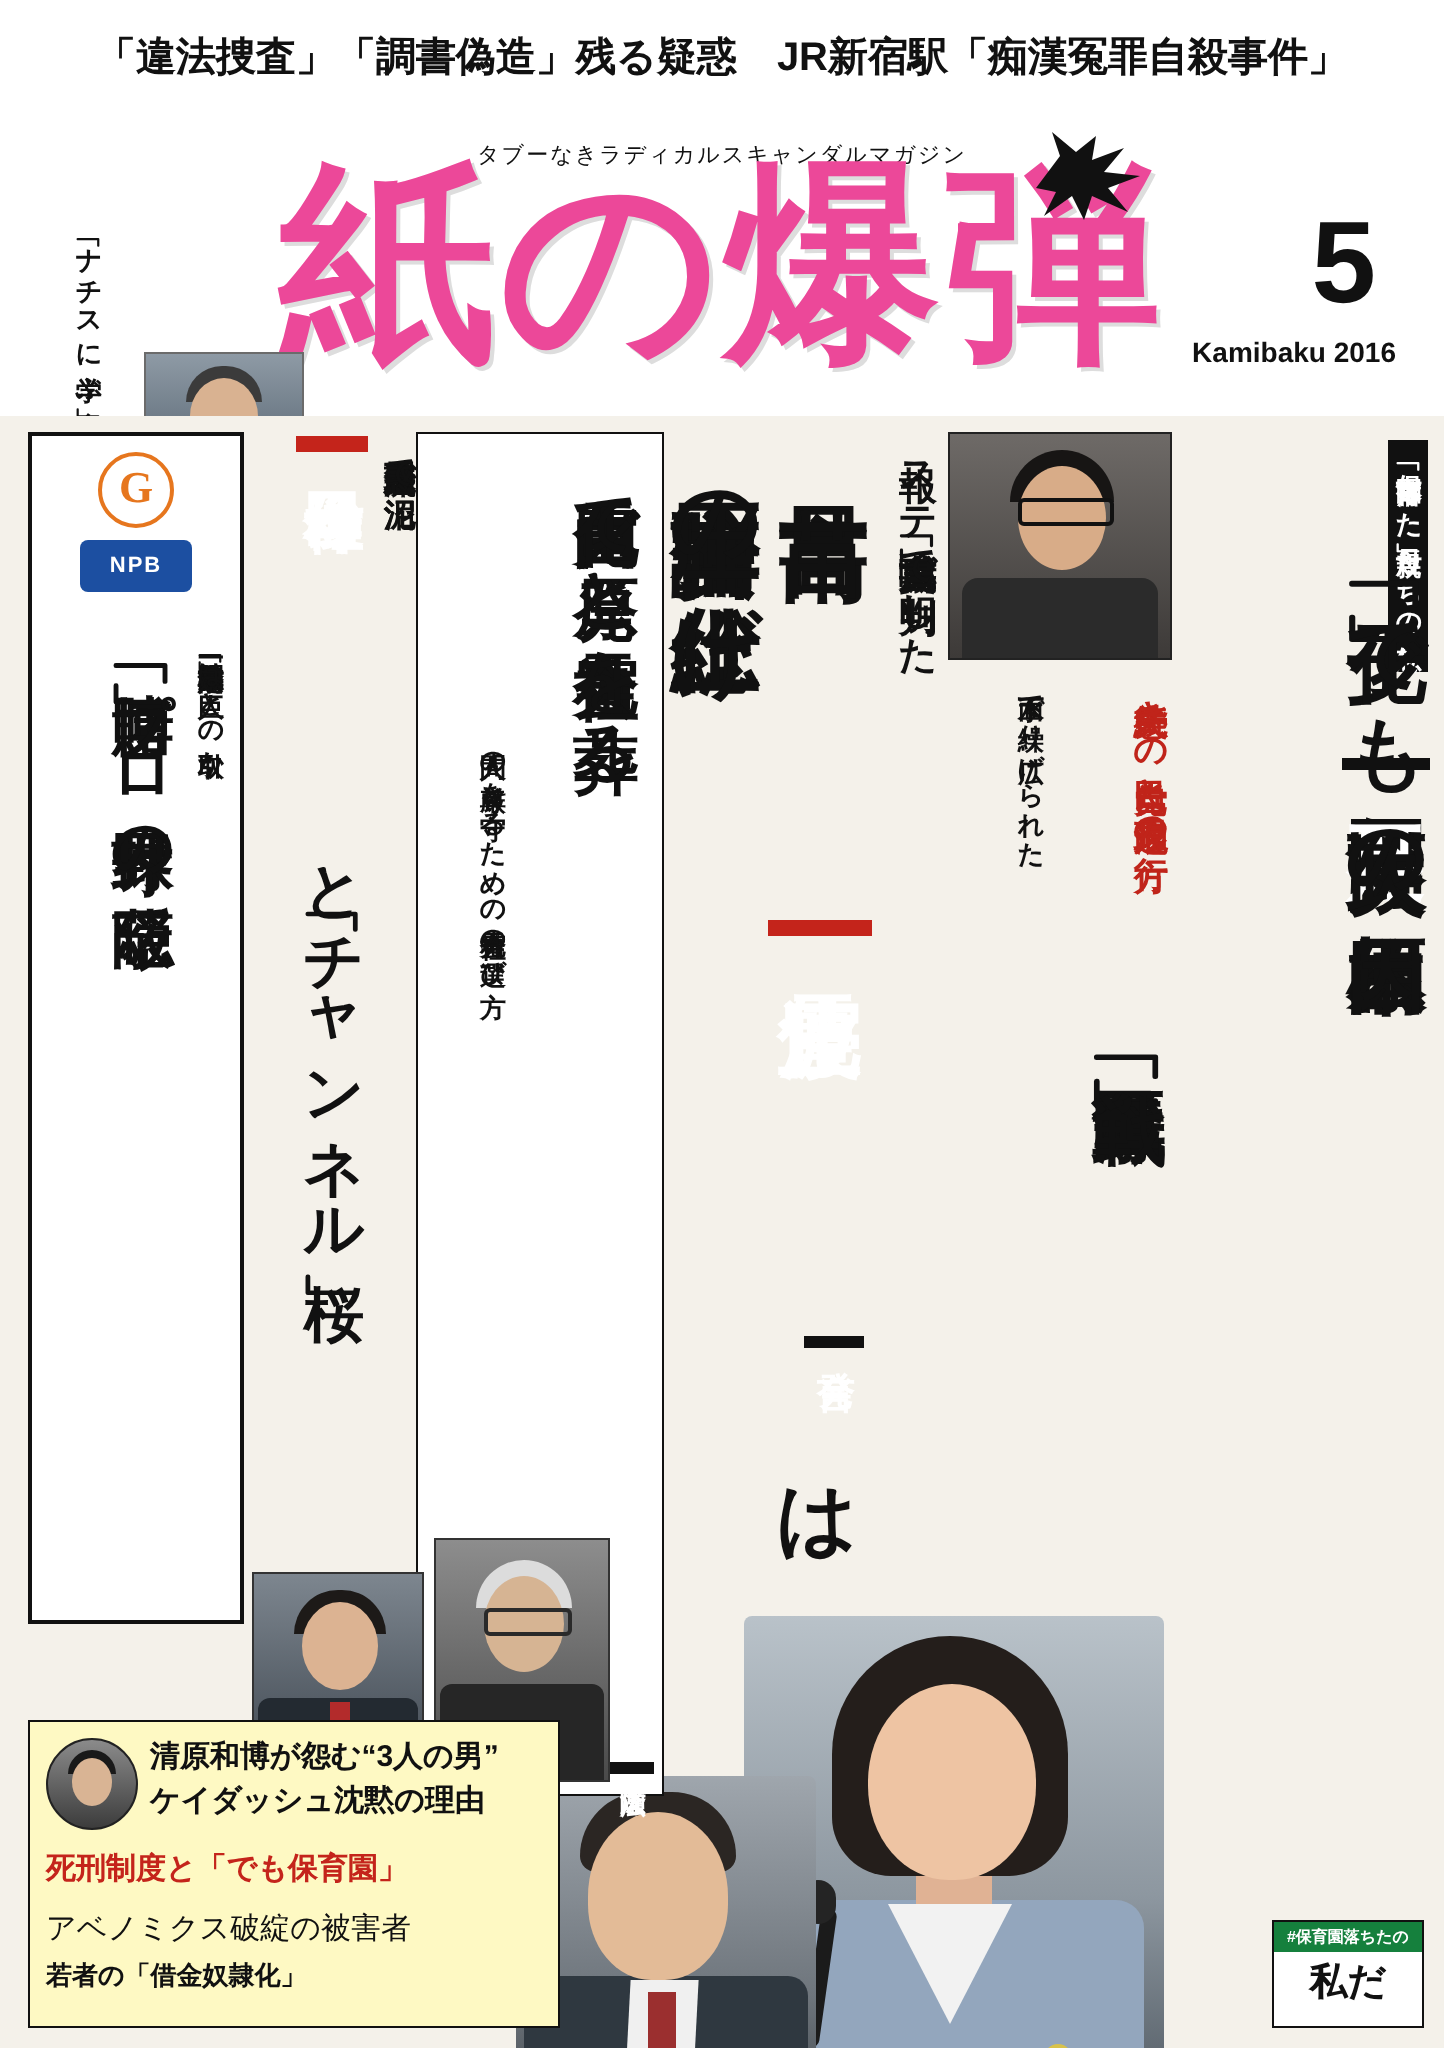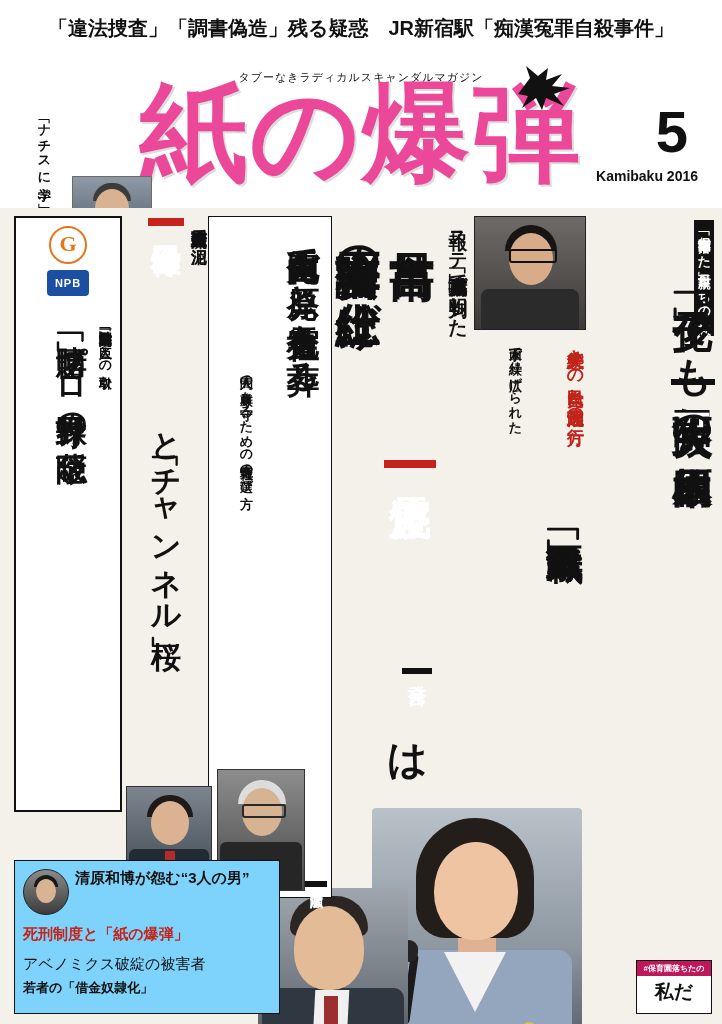--- a/index.html
+++ b/index.html
@@ -263,38 +263,38 @@
   }
   .bb-logos{
     position:absolute;top:8px;left:0;width:104px;text-align:center;
   }
   .bb-logo-g{
     display:inline-block;width:34px;height:34px;border:2px solid #e6761e;border-radius:50%;
     color:#e6761e;font-size:22px;font-weight:bold;line-height:32px;text-align:center;
     font-family:"Liberation Serif", serif;
   }
   .bb-logo-npb{
-    display:block;margin:6px auto 0;width:42px;height:26px;
+    display:block;margin:6px auto 0;width:56px;height:26px;
     background:#1c4fa1;color:#fff;font-size:11px;font-weight:bold;
     line-height:26px;border-radius:4px;letter-spacing:1px;
   }
   .bb-sub{
     position:absolute;top:104px;right:6px;
     writing-mode:vertical-rl;text-orientation:upright;
     font-size:13px;font-weight:bold;color:#111;line-height:17px;
   }
   .bb-main{
     position:absolute;top:104px;right:30px;
     writing-mode:vertical-rl;text-orientation:upright;
     font-size:31px;font-weight:bold;color:#111;line-height:38px;
   }
   
   .bottombox{
     position:absolute;left:14px;bottom:10px;width:264px;height:152px;
-    background:#7dd3fc;border:1px solid #111;
+    background:#fef9c3;border:1px solid #111;
   }
   .bl-photo{
     position:absolute;left:8px;top:8px;width:44px;height:44px;border-radius:50%;
     background:linear-gradient(180deg,#8b8b8b,#3c3c3c);border:1px solid #222;overflow:hidden;
   }
   .bl-photo .f{position:absolute;top:9px;left:12px;width:20px;height:24px;border-radius:50%;background:#d9b494;}
   .bl-photo .h{position:absolute;top:5px;left:10px;width:24px;height:12px;border-radius:12px 12px 0 0;background:#191919;}
   .bl-line1{
     position:absolute;left:60px;top:8px;font-size:15px;font-weight:bold;color:#111;
   }
@@ -309,21 +309,21 @@
   }
   .bl-line5{
     position:absolute;left:8px;top:118px;font-size:13px;font-weight:bold;color:#111;
   }
   
   .watashida{
     position:absolute;right:10px;bottom:10px;width:74px;height:52px;
     background:#fff;border:1px solid #111;text-align:center;
   }
   .watashida .tag{
-    display:block;background:#be185d;color:#fff;font-size:8px;font-weight:bold;
+    display:block;background:#15803d;color:#fff;font-size:8px;font-weight:bold;
     padding:2px 0;letter-spacing:0px;
   }
   .watashida .big{
     display:block;font-size:19px;font-weight:bold;color:#111;line-height:30px;
     font-family:"DejaVu Serif", serif;
   }
 </style>
 </head>
 <body>
 
@@ -435,21 +435,22 @@
       <div class="bb-sub">高木京介「一年間失格」激甘裁定は巨人との取引か</div>
       <div class="bb-main">「賭博」プロ野球界の隠蔽</div>
     </div>
 
     <div class="bottombox">
       <div class="bl-photo">
         <div class="h"></div>
           <div class="f"></div>
       </div>
       <div class="bl-line1">清原和博が怨む“3人の男”</div>
-      <div class="bl-line3">死刑制度と「紙の爆弾」</div>
+      <div class="bl-line2">ケイダッシュ沈黙の理由</div>
+      <div class="bl-line3">死刑制度と「でも保育園」</div>
       <div class="bl-line4">アベノミクス破綻の被害者</div>
       <div class="bl-line5">若者の「借金奴隷化」</div>
     </div>
 
     <div class="watashida">
       <span class="tag">#保育園落ちたの</span>
       <span class="big">私だ</span>
     </div>
 
   </div>

